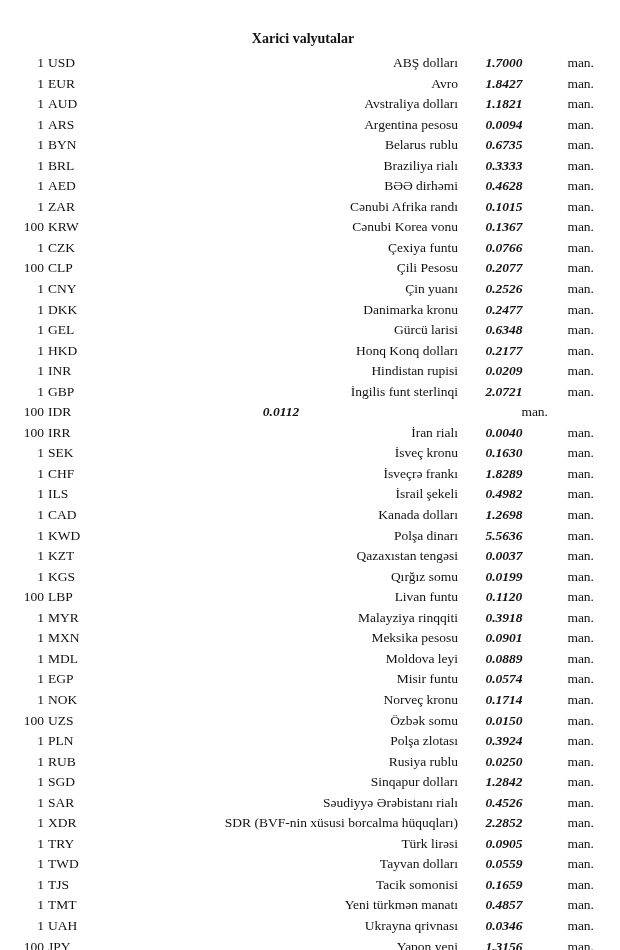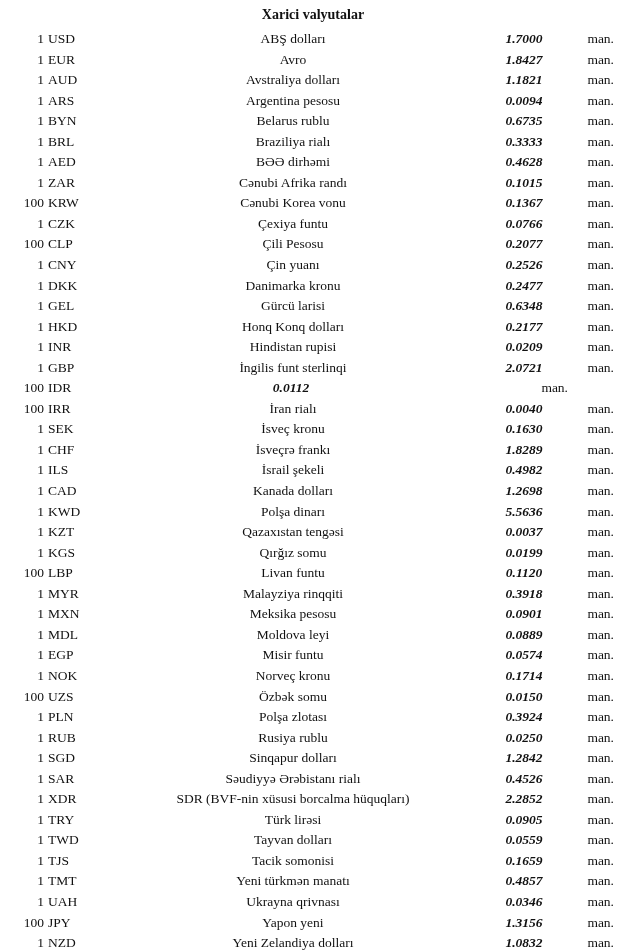--- a/index.html
+++ b/index.html
@@ -11,21 +11,22 @@
     width: 620px;
     height: 950px;
     font-family: "Liberation Serif", "DejaVu Serif", serif;
     color: #111111;
     overflow: hidden;
   }
   .page {
     box-sizing: border-box;
     width: 620px;
     height: 756px;
-    padding: 6px 4px 0 10px;
+    padding: 6px 24px 0 10px;
+    margin-top: 24px;
   }
   .doc-title {
     text-align: center;
     font-weight: bold;
     font-size: 14px;
     line-height: 18px;
     margin-bottom: 5px;
   }
   .rates-table {
     width: 100%;
@@ -40,21 +41,21 @@
     white-space: nowrap;
   }
   .qty {
     text-align: right;
     padding-right: 4px;
   }
   .code {
     text-align: left;
   }
   .name {
-    text-align: center;
+    text-align: right;
     padding-left: 4px;
     overflow: hidden;
   }
   .rate {
     text-align: center;
     font-weight: bold;
     font-style: italic;
   }
   .unit {
     text-align: right;

